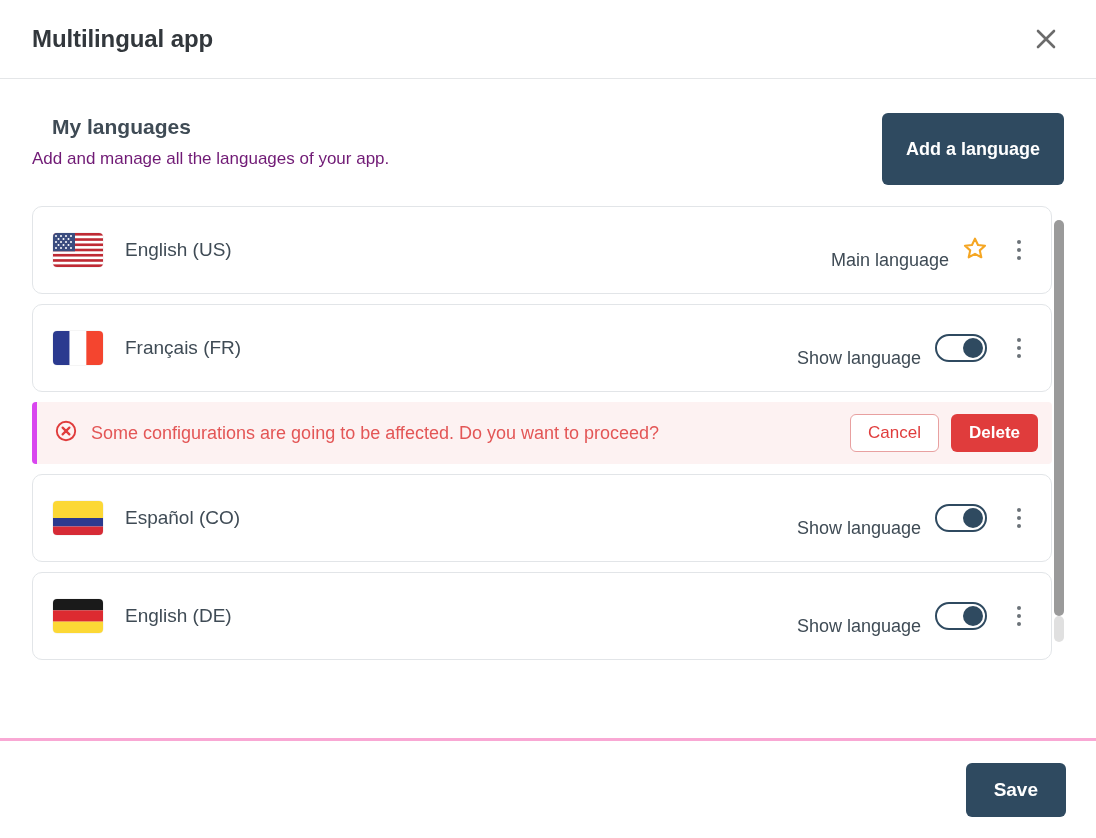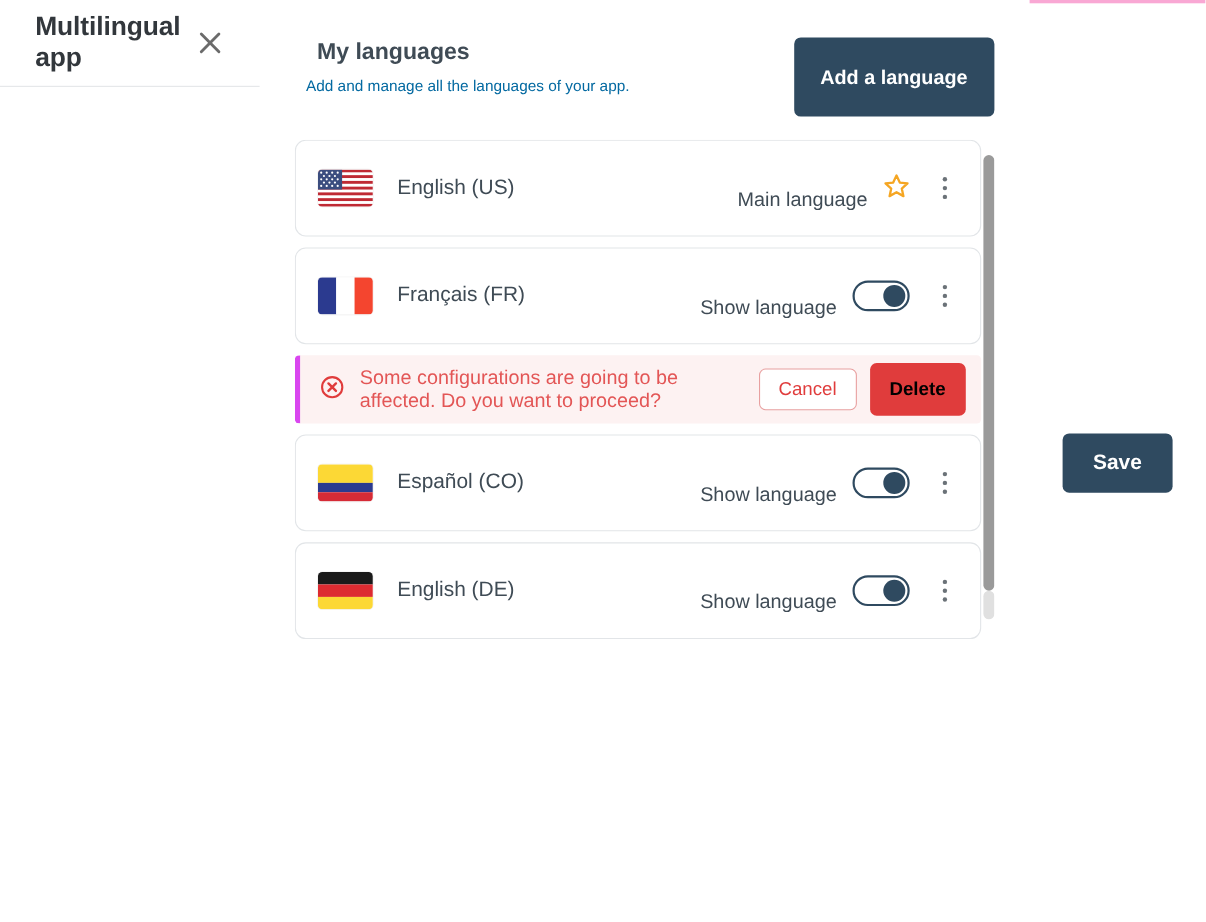--- a/index.html
+++ b/index.html
@@ -9,21 +9,21 @@
     background: #ffffff;
     font-family: "Liberation Sans", sans-serif;
     overflow: hidden;
   }
 
   .modal {
     position: relative;
     width: 1096px; height: 838px;
     background: #ffffff;
     display: flex;
-    flex-direction: row;
+    flex-direction: column;
   }
 
   
   .modal-header {
     height: 79px;
     flex: 0 0 79px;
     border-bottom: 1px solid #e4e6e8;
     display: flex;
     align-items: center;
     justify-content: space-between;
@@ -56,23 +56,23 @@
     align-items: flex-start;
     justify-content: space-between;
   }
   .section-title {
     font-size: 21px;
     font-weight: bold;
     color: #3f4b55;
     margin: 0 0 10px 20px;
   }
   .section-sub {
-    font-size: 14px;
-    color: #0369a1;
-    margin-left: 10px;
+    font-size: 17px;
+    color: #701a75;
+    margin-left: 0;
   }
   .btn-primary {
     background: #2f4a60;
     color: #ffffff;
     border: none;
     border-radius: 6px;
     font-size: 18px;
     font-weight: bold;
     font-family: "Liberation Sans", sans-serif;
     padding: 0 24px;
@@ -195,27 +195,27 @@
     border: 1px solid #e8a0a0;
     border-radius: 6px;
     font-size: 17px;
     font-family: "Liberation Sans", sans-serif;
     height: 38px;
     padding: 0 17px;
     cursor: pointer;
   }
   .btn-delete {
     background: #e03c3c;
-    color: #000000;
+    color: #ffffff;
     border: none;
     border-radius: 6px;
     font-size: 17px;
     font-weight: bold;
     font-family: "Liberation Sans", sans-serif;
-    height: 48px;
+    height: 38px;
     padding: 0 18px;
     cursor: pointer;
   }
 
   
   .scroll-track {
     position: absolute;
     top: 0; right: 0;
     width: 10px; height: 100%;
     background: transparent;

